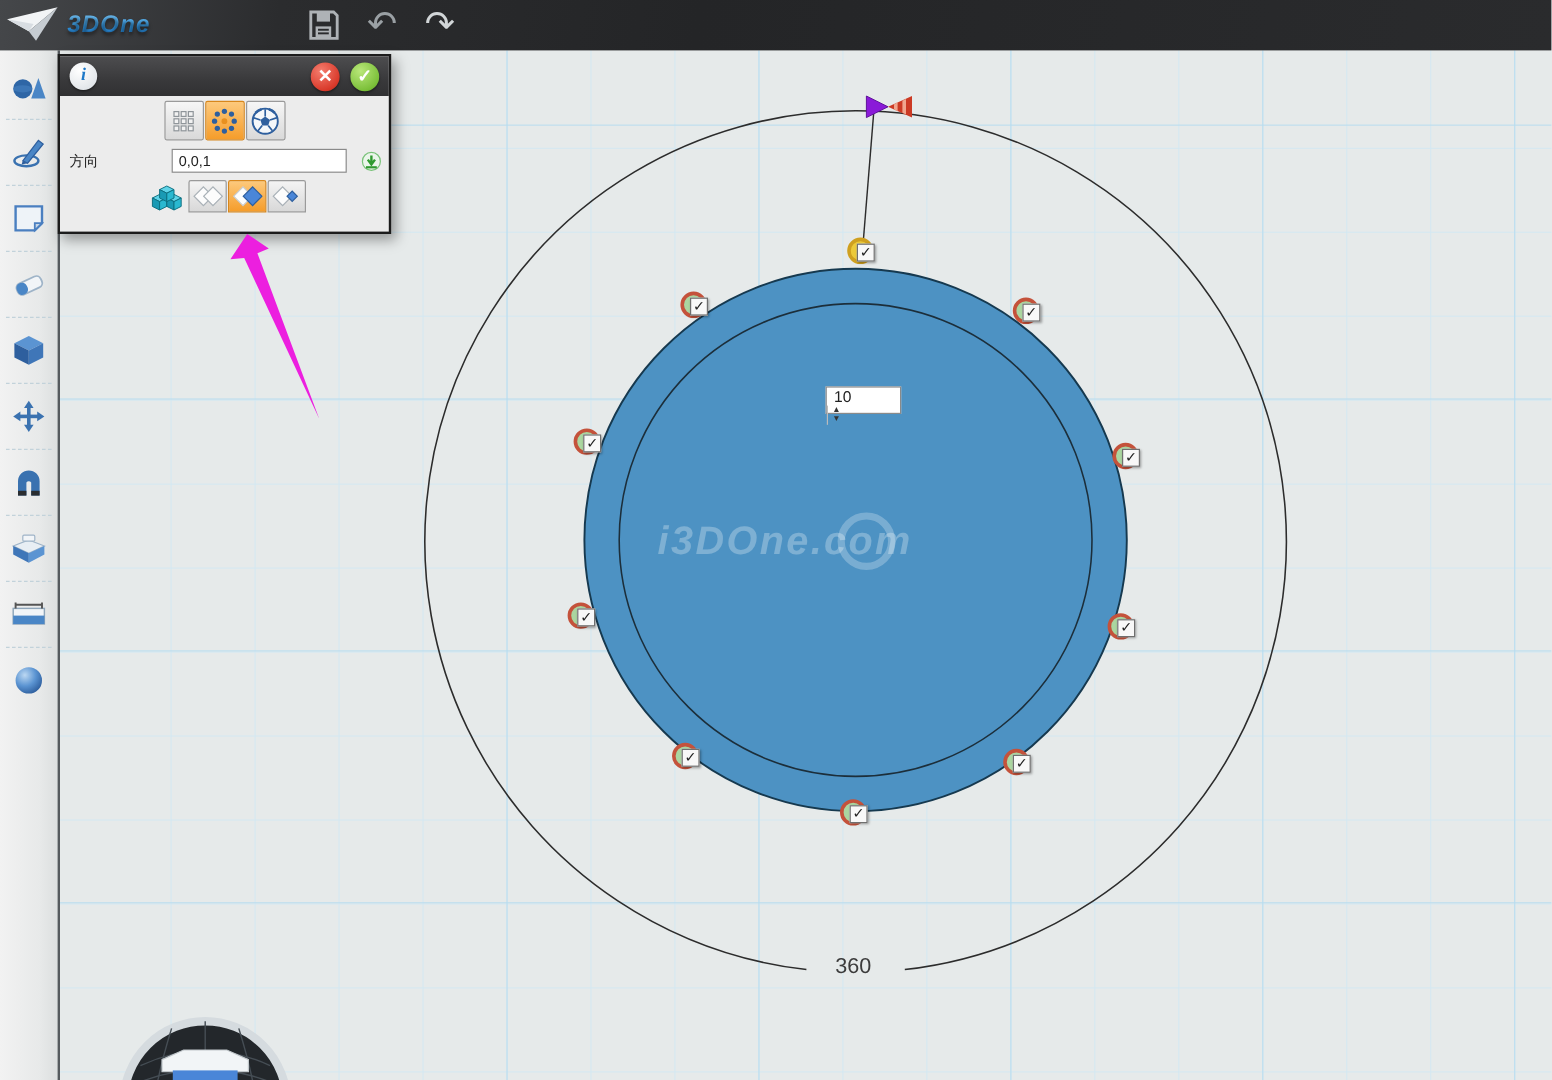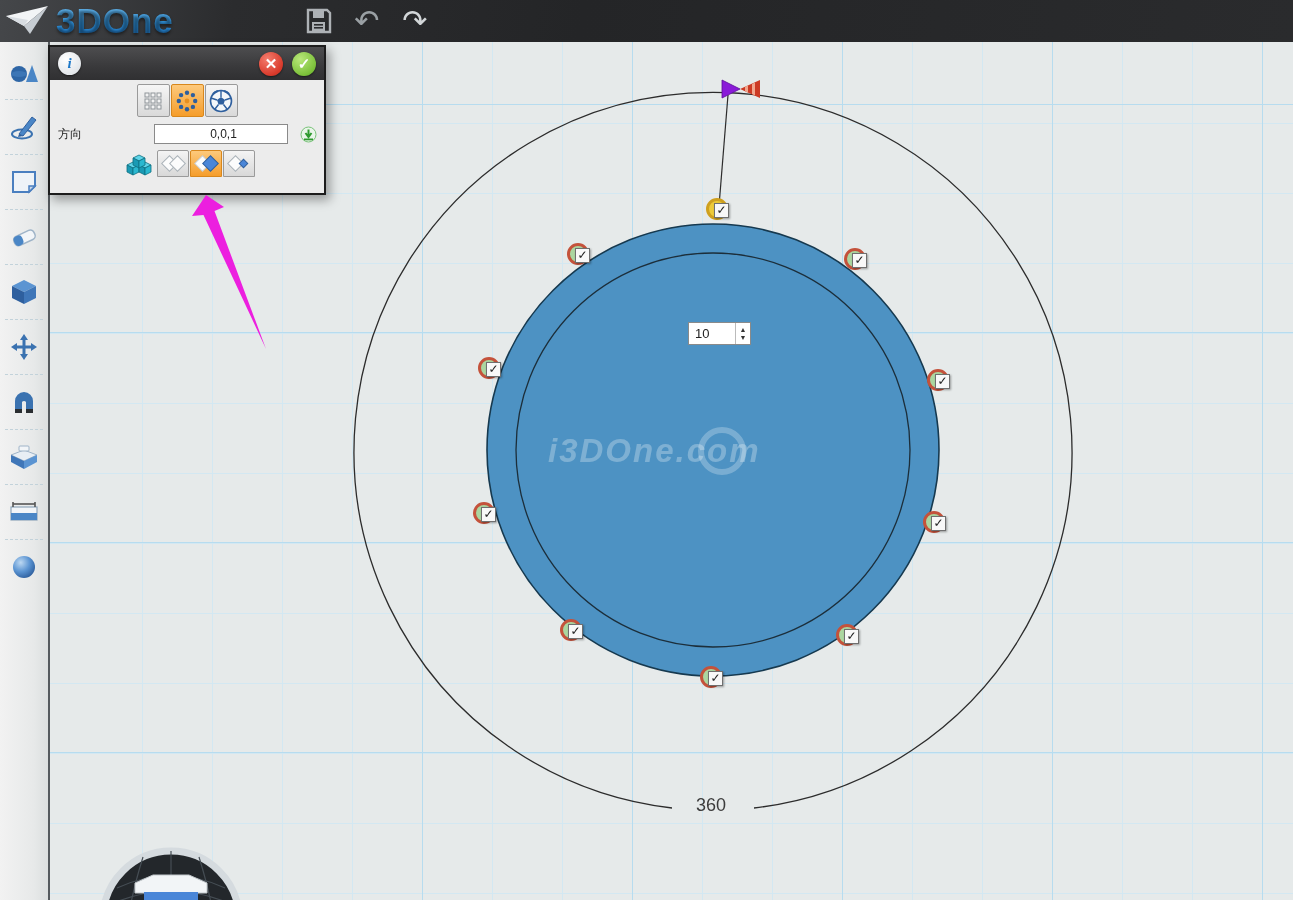--- a/index.html
+++ b/index.html
@@ -5,21 +5,21 @@
   * { margin:0; padding:0; box-sizing:border-box; }
   html,body { width:1293px; height:900px; overflow:hidden; background:#e6eaea;
               font-family:"Liberation Sans", sans-serif; }
   body { position:relative; }
 
   
   .topbar { position:absolute; left:0; top:0; width:1293px; height:42px; z-index:10;
     background:linear-gradient(100deg,#45474a 0%,#2b2c2e 18%,#242527 45%,#2a2b2d 100%);
     display:flex; align-items:center; }
   .brand { display:flex; align-items:center; gap:6px; margin-left:4px; }
-  .brand-text { font-size:35px; font-weight:bold; letter-spacing:1px;
+  .brand-text { font-size:20px; font-weight:bold; font-style:italic; letter-spacing:1px;
     background:linear-gradient(180deg,#7cc4f2 0%,#2f93dd 55%,#1b6fc0 100%);
     -webkit-background-clip:text; background-clip:text; color:transparent;
     text-shadow:0 2px 3px rgba(0,0,0,.45); }
   .tb-actions { display:flex; align-items:center; gap:18px; margin-left:130px; }
   .tb-btn { width:30px; height:30px; display:flex; align-items:center; justify-content:center; cursor:pointer; }
   .arrow-glyph { font-size:30px; line-height:30px; color:#9aa0a4; }
   .arrow-glyph.light { color:#d2d6d8; }
   .tb-title { position:absolute; left:880px; top:0; height:42px; display:flex; align-items:center;
     color:#c9c9c9; font-size:15px; }
 
@@ -40,21 +40,21 @@
       repeating-linear-gradient(to bottom, transparent 0 69px, #d3e8f2 69px 70px);
     background-position:163px 0, 0 81px, 23px 0, 0 12px; }
 
   .scene { position:absolute; left:0; top:0; width:1293px; height:900px; z-index:2; pointer-events:none; }
 
   .watermark { position:absolute; left:548px; top:432px; z-index:3; font-size:33px; font-style:italic;
     font-weight:bold; color:rgba(255,255,255,0.28); letter-spacing:2px; pointer-events:none; }
 
   
   .spinner { position:absolute; left:688px; top:322px; width:63px; height:23px; z-index:4;
-    background:#fff; border:1px solid #8a8a8a; display:flex; }
+    background:#fff; border:1px solid #8a8a8a; display:flex;flex-direction:column; }
   .spinner input { flex:1; border:none; outline:none; font-size:13px; padding-left:6px; width:40px;
     font-family:"Liberation Sans",sans-serif; color:#222; background:transparent; }
   .spin-arrows { width:15px; border-left:1px solid #bbb; display:flex; flex-direction:column;
     align-items:center; justify-content:center; font-size:7px; color:#333; line-height:8px; cursor:pointer; }
 
   
   .marker { position:absolute; z-index:4; width:22px; height:22px; border-radius:50%;
     background:#abd6a0; border:3px solid #c4523b; transform:translate(-11px,-11px); cursor:pointer; }
   .marker.selected { background:#ecca3a; border-color:#cfa01f; }
   .marker .cbx { position:absolute; left:5px; top:2px; width:15px; height:15px; background:#f8f8f8;
@@ -78,21 +78,21 @@
   .tab-row { display:flex; justify-content:center; gap:1px; margin-top:4px; }
   .tab-btn { width:33px; height:33px; border:1px solid #9a9a9a; border-radius:2px;
     background:linear-gradient(180deg,#f6f6f6,#d9d9d9); display:flex; align-items:center; justify-content:center; cursor:pointer; }
   .tab-btn.active { background:linear-gradient(180deg,#fdc97c,#f59d2b); border-color:#d8871c; }
 
   .fld-row { display:flex; align-items:center; margin:6px 6px 0 8px; height:22px; }
   .fld-label { width:36px; font-size:12px; color:#222; }
   .fld-input { height:20px; border:1px solid #8a8a8a; background:#fff; font-size:12px; padding-left:5px;
     font-family:"Liberation Sans",sans-serif; color:#222; outline:none; }
   .inp-base { width:156px; margin-left:60px; }
-  .inp-dir  { width:134px; margin-left:60px;text-align:center; }
+  .inp-dir  { width:146px; margin-left:60px; }
   .chev2 { margin-left:8px; font-size:14px; color:#333; transform:rotate(90deg); letter-spacing:-2px; cursor:pointer; }
   .pick-ico { margin-left:12px; cursor:pointer; display:flex; }
 
   .variant-row { display:flex; align-items:flex-end; gap:1px; margin-top:5px; margin-left:74px; }
   .var-btn { width:32px; height:27px; border:1px solid #9a9a9a; border-radius:2px 2px 0 0;
     background:linear-gradient(180deg,#f4f4f4,#d8d8d8); display:flex; align-items:center; justify-content:center; cursor:pointer; }
   .var-btn.active { background:linear-gradient(180deg,#fdc97c,#f59d2b); border-color:#d8871c; }
   .var-btn.noborder { border-color:transparent; background:transparent; }
 
   .pointer-arrow { position:absolute; left:0; top:0; z-index:30; pointer-events:none; }

